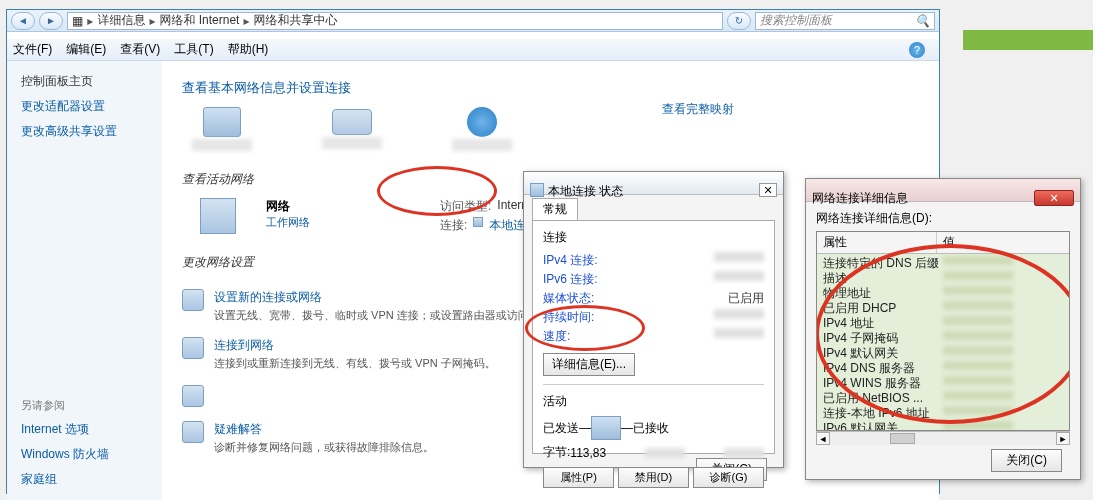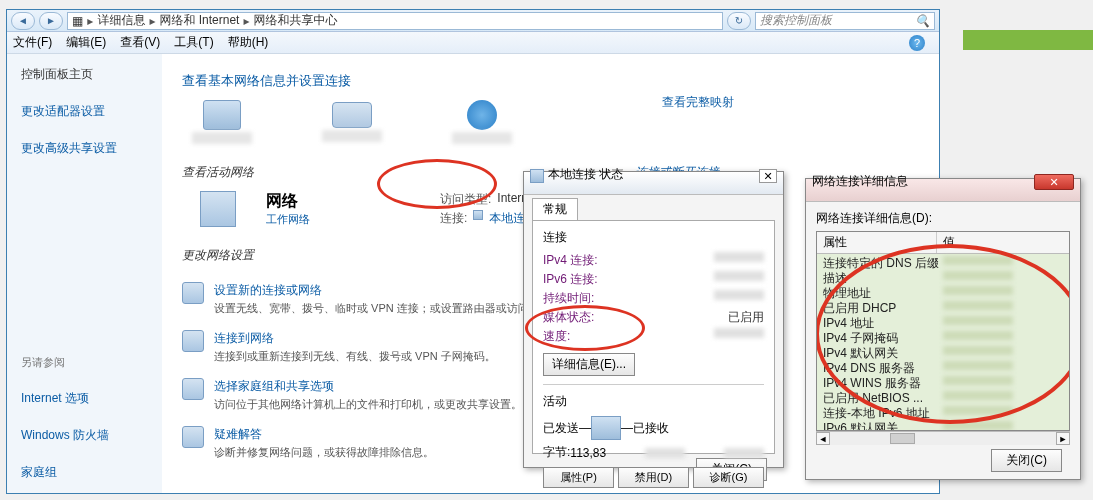--- a/index.html
+++ b/index.html
@@ -9,73 +9,73 @@
 .green-bg { position: absolute; right: 0; top: 30px; width: 130px; height: 20px; background: #7fb842; }
 
 
 .main-window { position: absolute; left: 6px; top: 9px; width: 934px; height: 485px; background: #fff; border: 1px solid #3c7fb1; }
 .titlebar { height: 22px; background: linear-gradient(#eaf3fb, #d7e8f7); border-bottom: 1px solid #b0c4de; display: flex; align-items: center; padding: 0 4px; gap: 4px; }
 .nav-btn { width: 24px; height: 18px; background: linear-gradient(#f8fbff,#dbe9f7); border: 1px solid #9bb9d6; border-radius: 10px; display: inline-flex; align-items: center; justify-content: center; font-size: 10px; color: #3a6a9a; }
 .breadcrumb { flex: 1; height: 18px; background: #fff; border: 1px solid #9bb9d6; display: flex; align-items: center; padding: 0 4px; font-size: 11px; color: #333; }
 .breadcrumb .sep { margin: 0 4px; color: #555; }
 .search-box { width: 180px; height: 18px; background: #fff; border: 1px solid #9bb9d6; display: flex; align-items: center; padding: 0 4px; color: #888; font-style: italic; font-size: 11px; }
 
-.menubar { height: 22px; background: linear-gradient(#f4f8fc,#e5eef9); border-bottom: 1px solid #cdd9e6; display: flex; align-items: center; padding: 0 6px; gap: 14px; font-size: 12px; }
+.menubar { height: 22px; background: linear-gradient(#f4f8fc,#e5eef9); border-bottom: 1px solid #cdd9e6; display: flex; align-items: center; padding: 0 6px; gap: 14px; font-size: 12px; margin-top: 7px; }
 .menubar span { cursor: default; }
 .help-icon { margin-left: auto; margin-right: 8px; width: 16px; height: 16px; border-radius: 50%; background: radial-gradient(#6ebaf0,#2a7fc7); color: #fff; text-align: center; line-height: 16px; font-size: 11px; }
 
 .content-area { display: flex; height: calc(100% - 44px); }
-.sidebar { width: 155px; background: #f1f6fb; padding: 12px 14px; display: flex; flex-direction: column; gap: 20px; }
+.sidebar { width: 155px; background: #f1f6fb; padding: 12px 14px; display: flex; flex-direction: column; gap: 8px; }
 .sidebar .link { color: #0b5ca5; font-size: 12px; cursor: pointer; }
 .sidebar .spacer { flex: 1; }
 .sidebar .muted { color: #777; font-size: 11px; margin-top: 20px; }
 .main-pane { flex: 1; padding: 18px 20px; position: relative; background: #fff; }
 
 h2 { font-size: 13px; color: #0b5ca5; font-weight: normal; margin-bottom: 10px; }
 .net-map { display: flex; align-items: center; gap: 70px; margin: 10px 0 20px 10px; }
 .net-map .node { display: flex; flex-direction: column; align-items: center; gap: 2px; }
 .node .blur { width: 60px; height: 12px; background: #e6e6e6; filter: blur(2px); }
 .net-map .pc-icon { width: 38px; height: 30px; background: linear-gradient(#cfe1f2,#9ebddb); border: 1px solid #7a9ec4; border-radius: 3px; }
 .net-map .hub-icon { width: 40px; height: 26px; background: linear-gradient(#d6e4f1,#b1c9e2); border: 1px solid #7a9ec4; border-radius: 4px; }
 .net-map .globe-icon { width: 30px; height: 30px; border-radius: 50%; background: radial-gradient(#6fb4e8,#2a7fc7); }
 .map-link { position: absolute; right: 205px; top: 40px; color: #0b5ca5; font-size: 12px; }
 .sec-header { display: flex; align-items: center; margin-top: 12px; color: #333; font-size: 12px; font-style: italic; }
 .sec-header .right-link { margin-left: auto; margin-right: 200px; color: #0b5ca5; }
 
 .active-net { display: flex; gap: 30px; margin: 10px 0 18px 18px; }
 .active-net .niconwrap { width: 36px; height: 36px; background: linear-gradient(#d4e3f1,#aac6e2); border: 1px solid #7a9ec4; }
 .active-net .ninfo { display: flex; flex-direction: column; }
-.active-net .ninfo b { font-size: 16px; font-weight: bold; }
+.active-net .ninfo b { font-size: 12px; font-weight: bold; }
 .active-net .ninfo .sub { color: #0b5ca5; font-size: 11px; }
 .conn-info { margin-left: 100px; font-size: 12px; }
 .conn-info .row { display: flex; gap: 6px; font-size: 12px; margin-bottom: 2px;}
 .conn-info .lbl { color: #555; }
 .conn-info .val { color: #333; }
 .conn-info .linkval { color: #0b5ca5; }
 .conn-info .linkicon { width: 10px; height: 10px; background: linear-gradient(#cfe1f2,#9ebddb); border:1px solid #7a9ec4;}
 .redcircle1 { position: absolute; left: 215px; top: 105px; width: 120px; height: 50px; border: 3px solid #d32; border-radius: 50%; pointer-events:none; }
 
 .settings-list { margin-top: 18px; }
 .setting-item { display: flex; gap: 10px; margin-bottom: 14px; }
 .setting-item .ic { width: 22px; height: 22px; background: linear-gradient(#d4e3f1,#aac6e2); border: 1px solid #7a9ec4; border-radius: 3px; flex-shrink:0;}
 .setting-item .txt .t { color: #0b5ca5; font-size: 12px; }
 .setting-item .txt .d { color: #555; font-size: 11px; margin-top: 2px; }
 
 
 .dialog { position: absolute; background: #f4f4f4; border: 1px solid #888; box-shadow: 2px 2px 6px rgba(0,0,0,0.3); }
 .dlg-status { left: 523px; top: 171px; width: 261px; height: 297px; }
-.dlg-title { height: 20px; background: linear-gradient(#fff,#e2e9f1); border-bottom: 1px solid #bbb; display:flex; align-items:flex-end; padding:11px 6px; font-size:12px; }
+.dlg-title { height: 20px; background: linear-gradient(#fff,#e2e9f1); border-bottom: 1px solid #bbb; display:flex; align-items:flex-start; padding:11px 6px; font-size:12px; }
 .dlg-title .iconsm { width:14px; height:14px; background: linear-gradient(#cfe1f2,#9ebddb); border:1px solid #7a9ec4; margin-right:4px;}
 .dlg-title .close { margin-left:auto; width:18px; height:14px; border:1px solid #999; background:#fff; text-align:center; line-height:12px; font-size:11px;}
 .dlg-body { padding: 2px 8px 8px;}
 .tab { display:inline-block; background:#fff; border:1px solid #aaa; border-bottom:1px solid #fff; padding:2px 10px; font-size:12px; position:relative; top:1px;}
 .tabpanel { border:1px solid #aaa; background:#fff; padding:8px 10px; height: 234px; position: relative;}
 .group-title { font-size:12px; margin-bottom:6px; }
 .pair { display:flex; font-size:12px; margin-bottom:2px;}
-.pair .k { color:#701a75; }
+.pair .k { color:#1d4ed8; }
 .pair .v { margin-left:auto; color:#333;}
 .blurv { width:50px; height:10px; background:#e0e0e0; filter:blur(2px); margin-left:auto;}
 .detailsbtn { margin-top:6px; padding:2px 8px; border:1px solid #888; background:linear-gradient(#fdfdfd,#e6e6e6); font-size:12px; cursor:pointer;}
 .redcircle2 { position:absolute; left:-8px; top:84px; width:120px; height:46px; border:3px solid #d32; border-radius:50%; pointer-events:none;}
 .sep-line { border-top:1px solid #ccc; margin:8px 0;}
 .activity { font-size:12px;}
 .activity .row3 { display:flex; align-items:center; margin:4px 0;}
 .activity .pictosm { width:30px; height:24px; background:linear-gradient(#cfe1f2,#9ebddb); border:1px solid #7a9ec4;}
 .btnrow { display:flex; gap:4px; margin-top:6px;}
 .btnrow button { flex:1; padding:2px 4px; border:1px solid #888; background:linear-gradient(#fdfdfd,#e6e6e6); font-size:11px; cursor:pointer;}
@@ -199,24 +199,20 @@
           </div>
           <div class="setting-item">
             <div class="ic"></div>
             <div class="txt">
               <div class="t">连接到网络</div>
               <div class="d">连接到或重新连接到无线、有线、拨号或 VPN 子网掩码。</div>
             </div>
           </div>
           <div class="setting-item">
             <div class="ic"></div>
-            <div class="txt">
-              <div class="t">选择家庭组和共享选项</div>
-              <div class="d">访问位于其他网络计算机上的文件和打印机，或更改共享设置。</div>
-            </div>
           </div>
           <div class="setting-item">
             <div class="ic"></div>
             <div class="txt">
               <div class="t">疑难解答</div>
               <div class="d">诊断并修复网络问题，或获得故障排除信息。</div>
             </div>
           </div>
         </div>
     </div>
@@ -235,26 +231,26 @@
       <div class="group-title">连接</div>
       <div class="pair">
           <span class="k">IPv4 连接:</span>
           <span class="blurv"></span>
         </div>
       <div class="pair">
           <span class="k">IPv6 连接:</span>
           <span class="blurv"></span>
         </div>
       <div class="pair">
+          <span class="k">媒体状态:</span>
+          <span class="v">已启用</span>
+        </div>
+      <div class="pair">
           <span class="k">持续时间:</span>
           <span class="blurv"></span>
-        </div>
-      <div class="pair">
-          <span class="k">媒体状态:</span>
-          <span class="v">已启用</span>
         </div>
       <div class="pair">
           <span class="k">速度:</span>
           <span class="blurv"></span>
         </div>
       <button class="detailsbtn">详细信息(E)...</button>
       <div class="redcircle2"></div>
       <div class="sep-line"></div>
       <div class="activity">
         <div class="group-title">活动</div>

